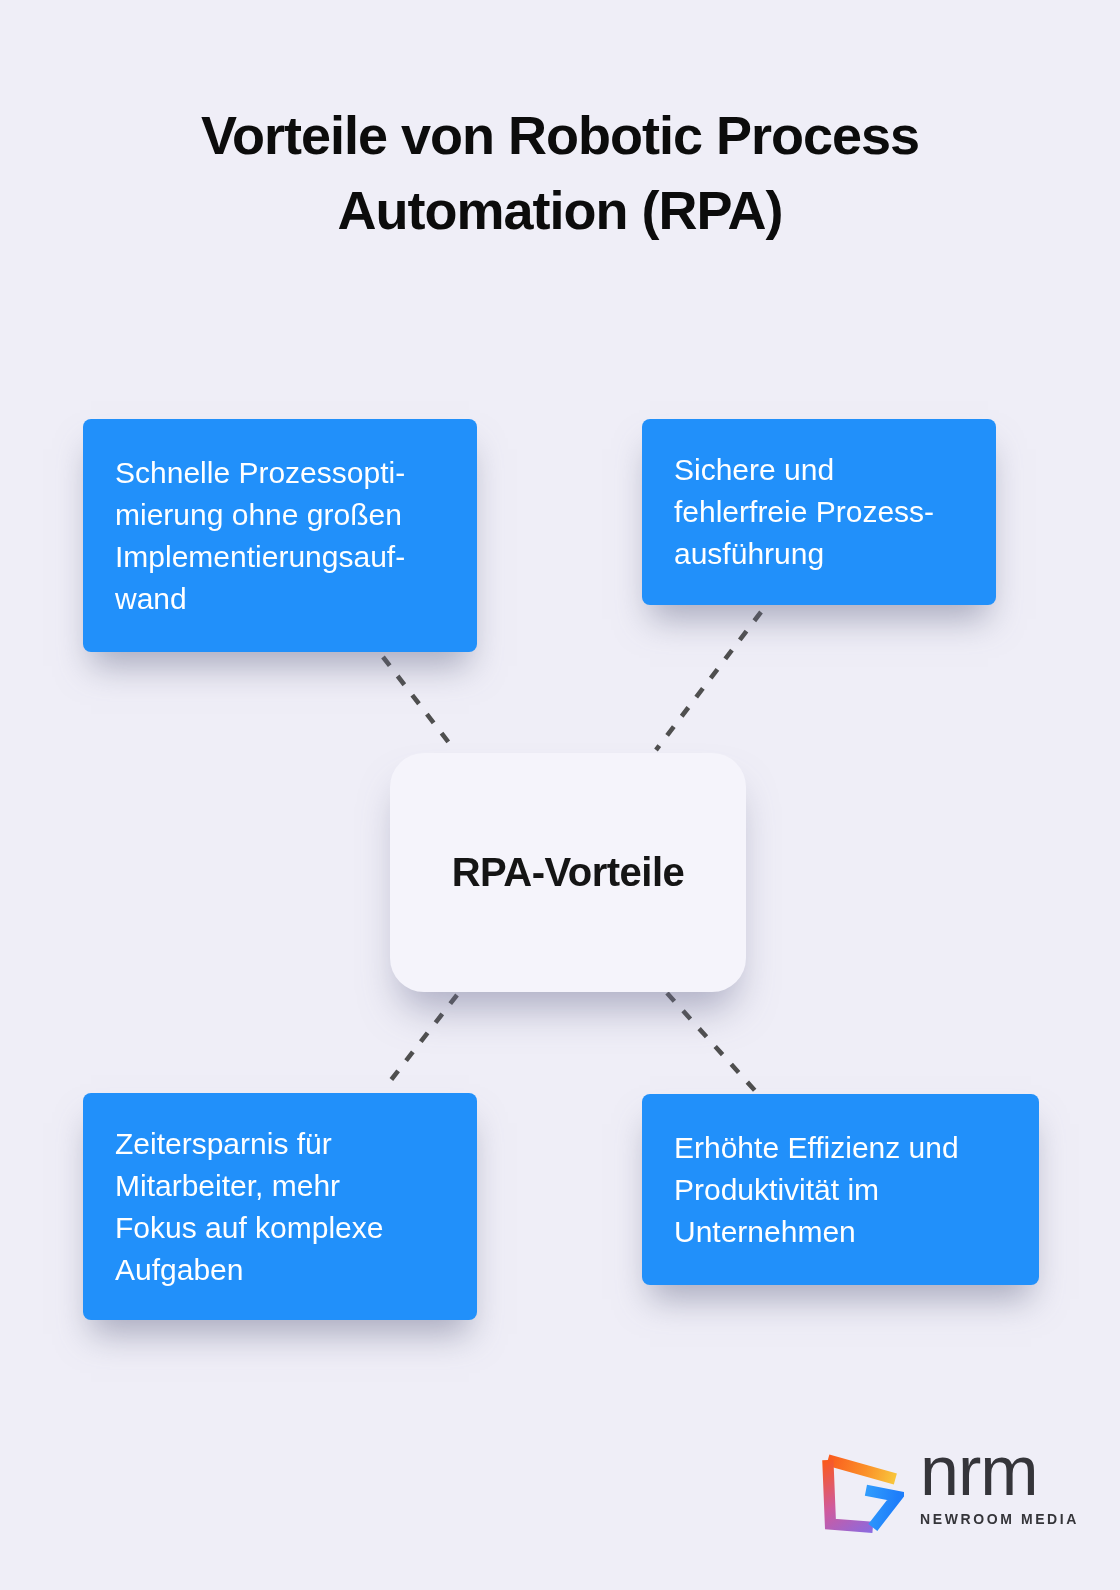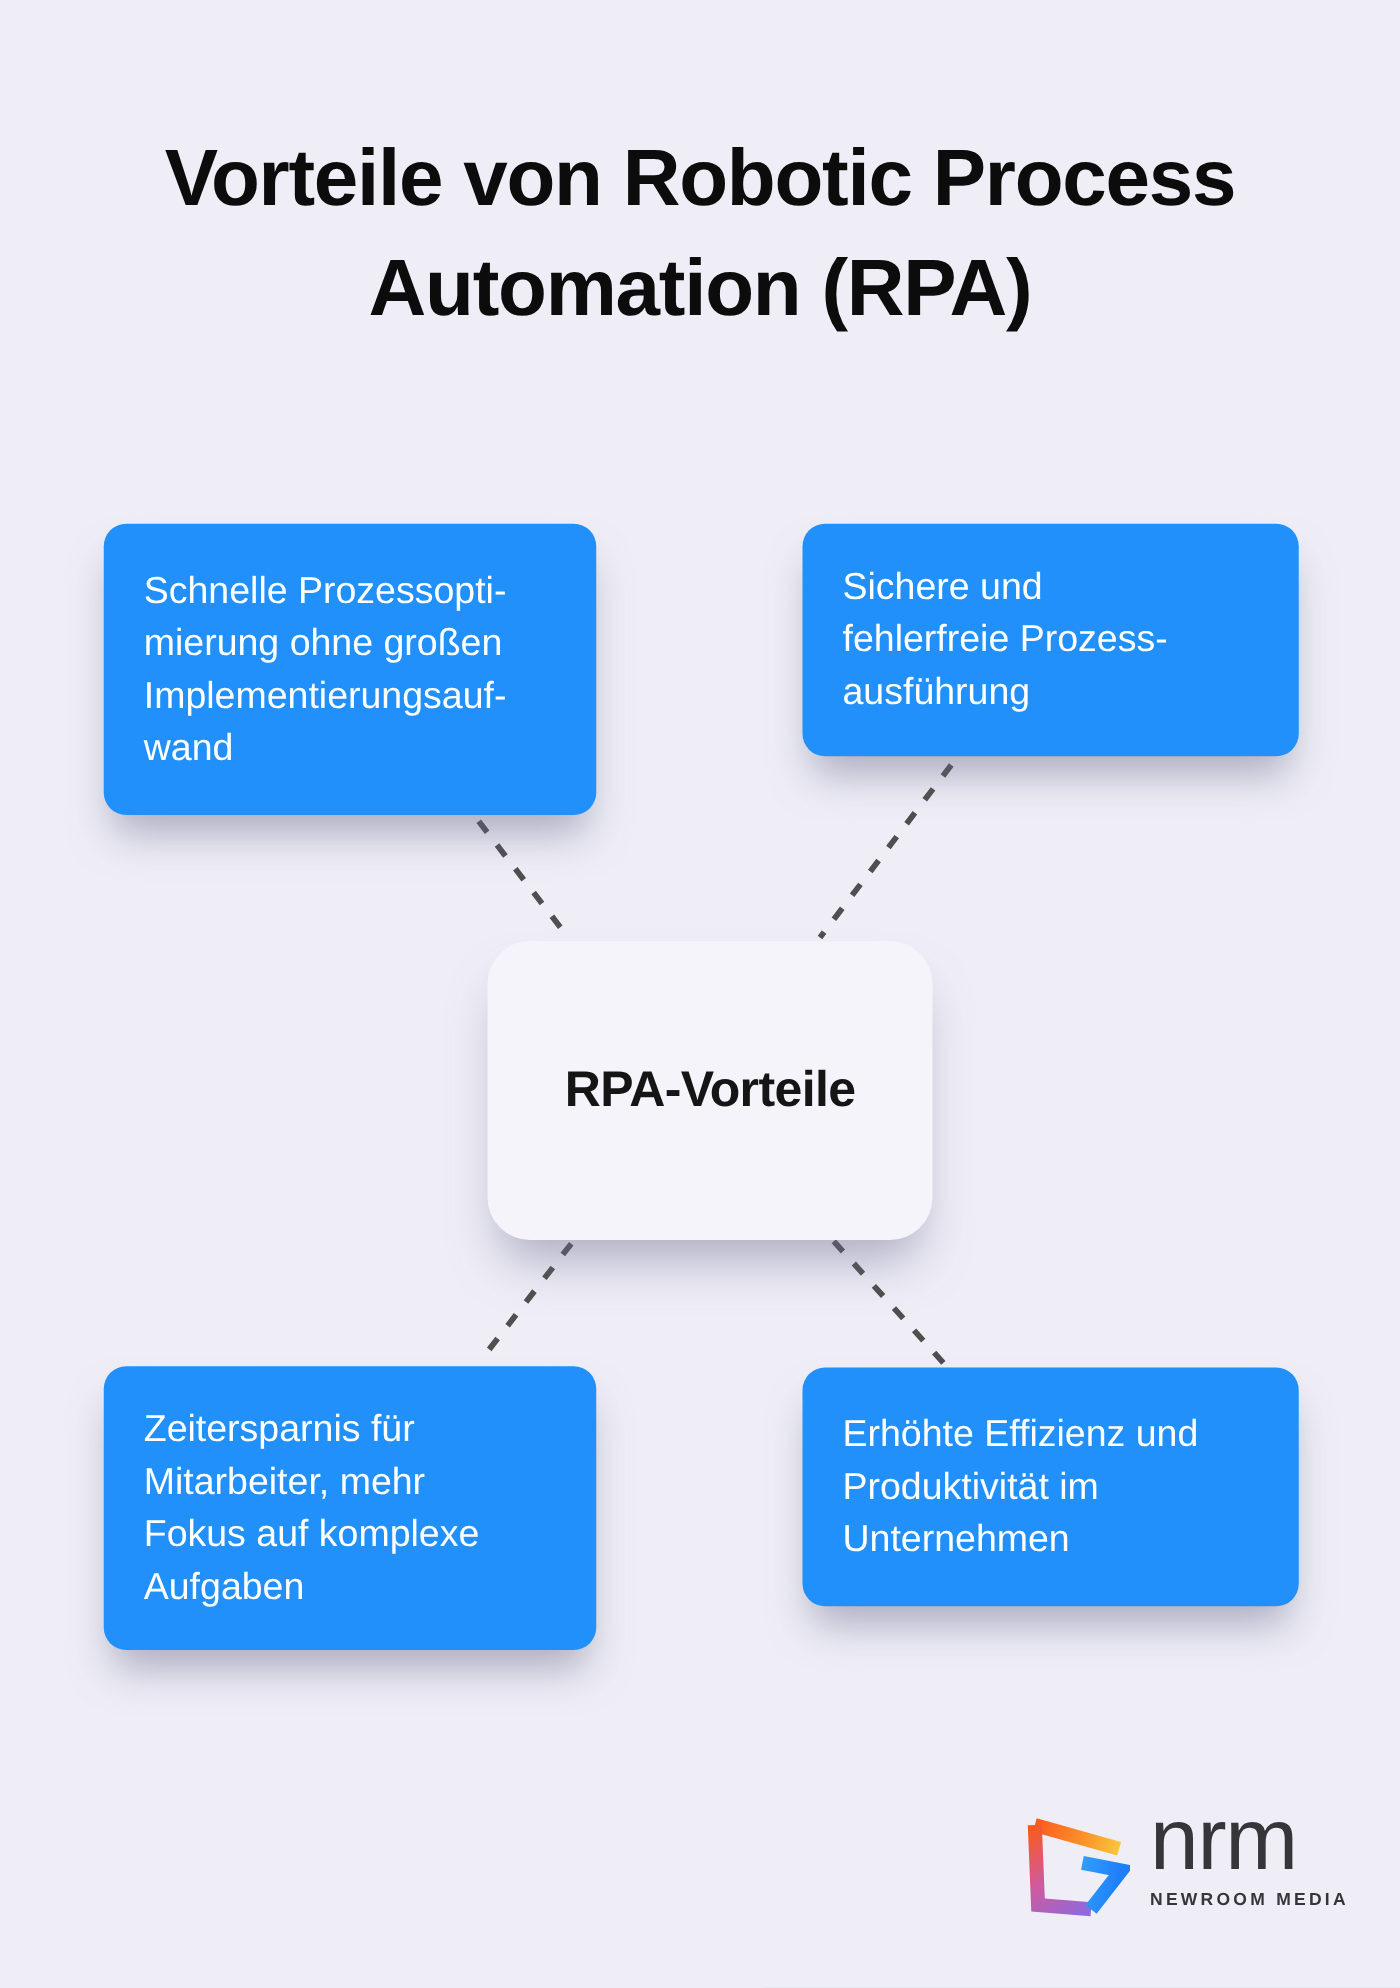--- a/index.html
+++ b/index.html
@@ -18,51 +18,51 @@
     margin:0 auto;
     background:var(--background);
     overflow:hidden;
     font-family:"Liberation Sans", sans-serif;
   }
   .title{
     position:absolute;
     left:0;top:98px;width:100%;
     margin:0;
     text-align:center;
-    font-size:64px;
+    font-size:54px;
     line-height:1.38;
     font-weight:700;
     letter-spacing:-1px;
     color:var(--title-text);
     white-space:pre-line;
   }
   .connectors{
     position:absolute;left:0;top:0;width:1120px;height:1590px;
   }
   .connectors line{
     stroke:var(--connector);
     stroke-width:4.6;
     stroke-dasharray:11 13;
   }
   .node{
     position:absolute;
     background:var(--node-blue);
-    border-radius:18px;
+    border-radius:8px;
     color:var(--node-text);
     display:flex;
     align-items:center;
     padding:0 32px;
     box-sizing:border-box;
     font-size:30px;
     line-height:42px;
     white-space:pre-line;
     box-shadow:0 22px 32px -8px rgba(104,108,138,0.5);
   }
   .node.tl{left:83px;top:419px;width:394px;height:233px;}
-  .node.tr{left:642px;top:419px;width:397px;height:186px;}
+  .node.tr{left:642px;top:419px;width:354px;height:186px;}
   .node.bl{left:83px;top:1093px;width:394px;height:227px;}
   .node.br{left:642px;top:1094px;width:397px;height:191px;}
   .node p{margin:0;}
   .center-node{
     position:absolute;
     left:390px;top:753px;width:356px;height:239px;
     background:var(--center-bg);
     border-radius:34px;
     display:flex;align-items:center;justify-content:center;
     box-shadow:0 26px 38px -10px rgba(110,112,145,0.5);

